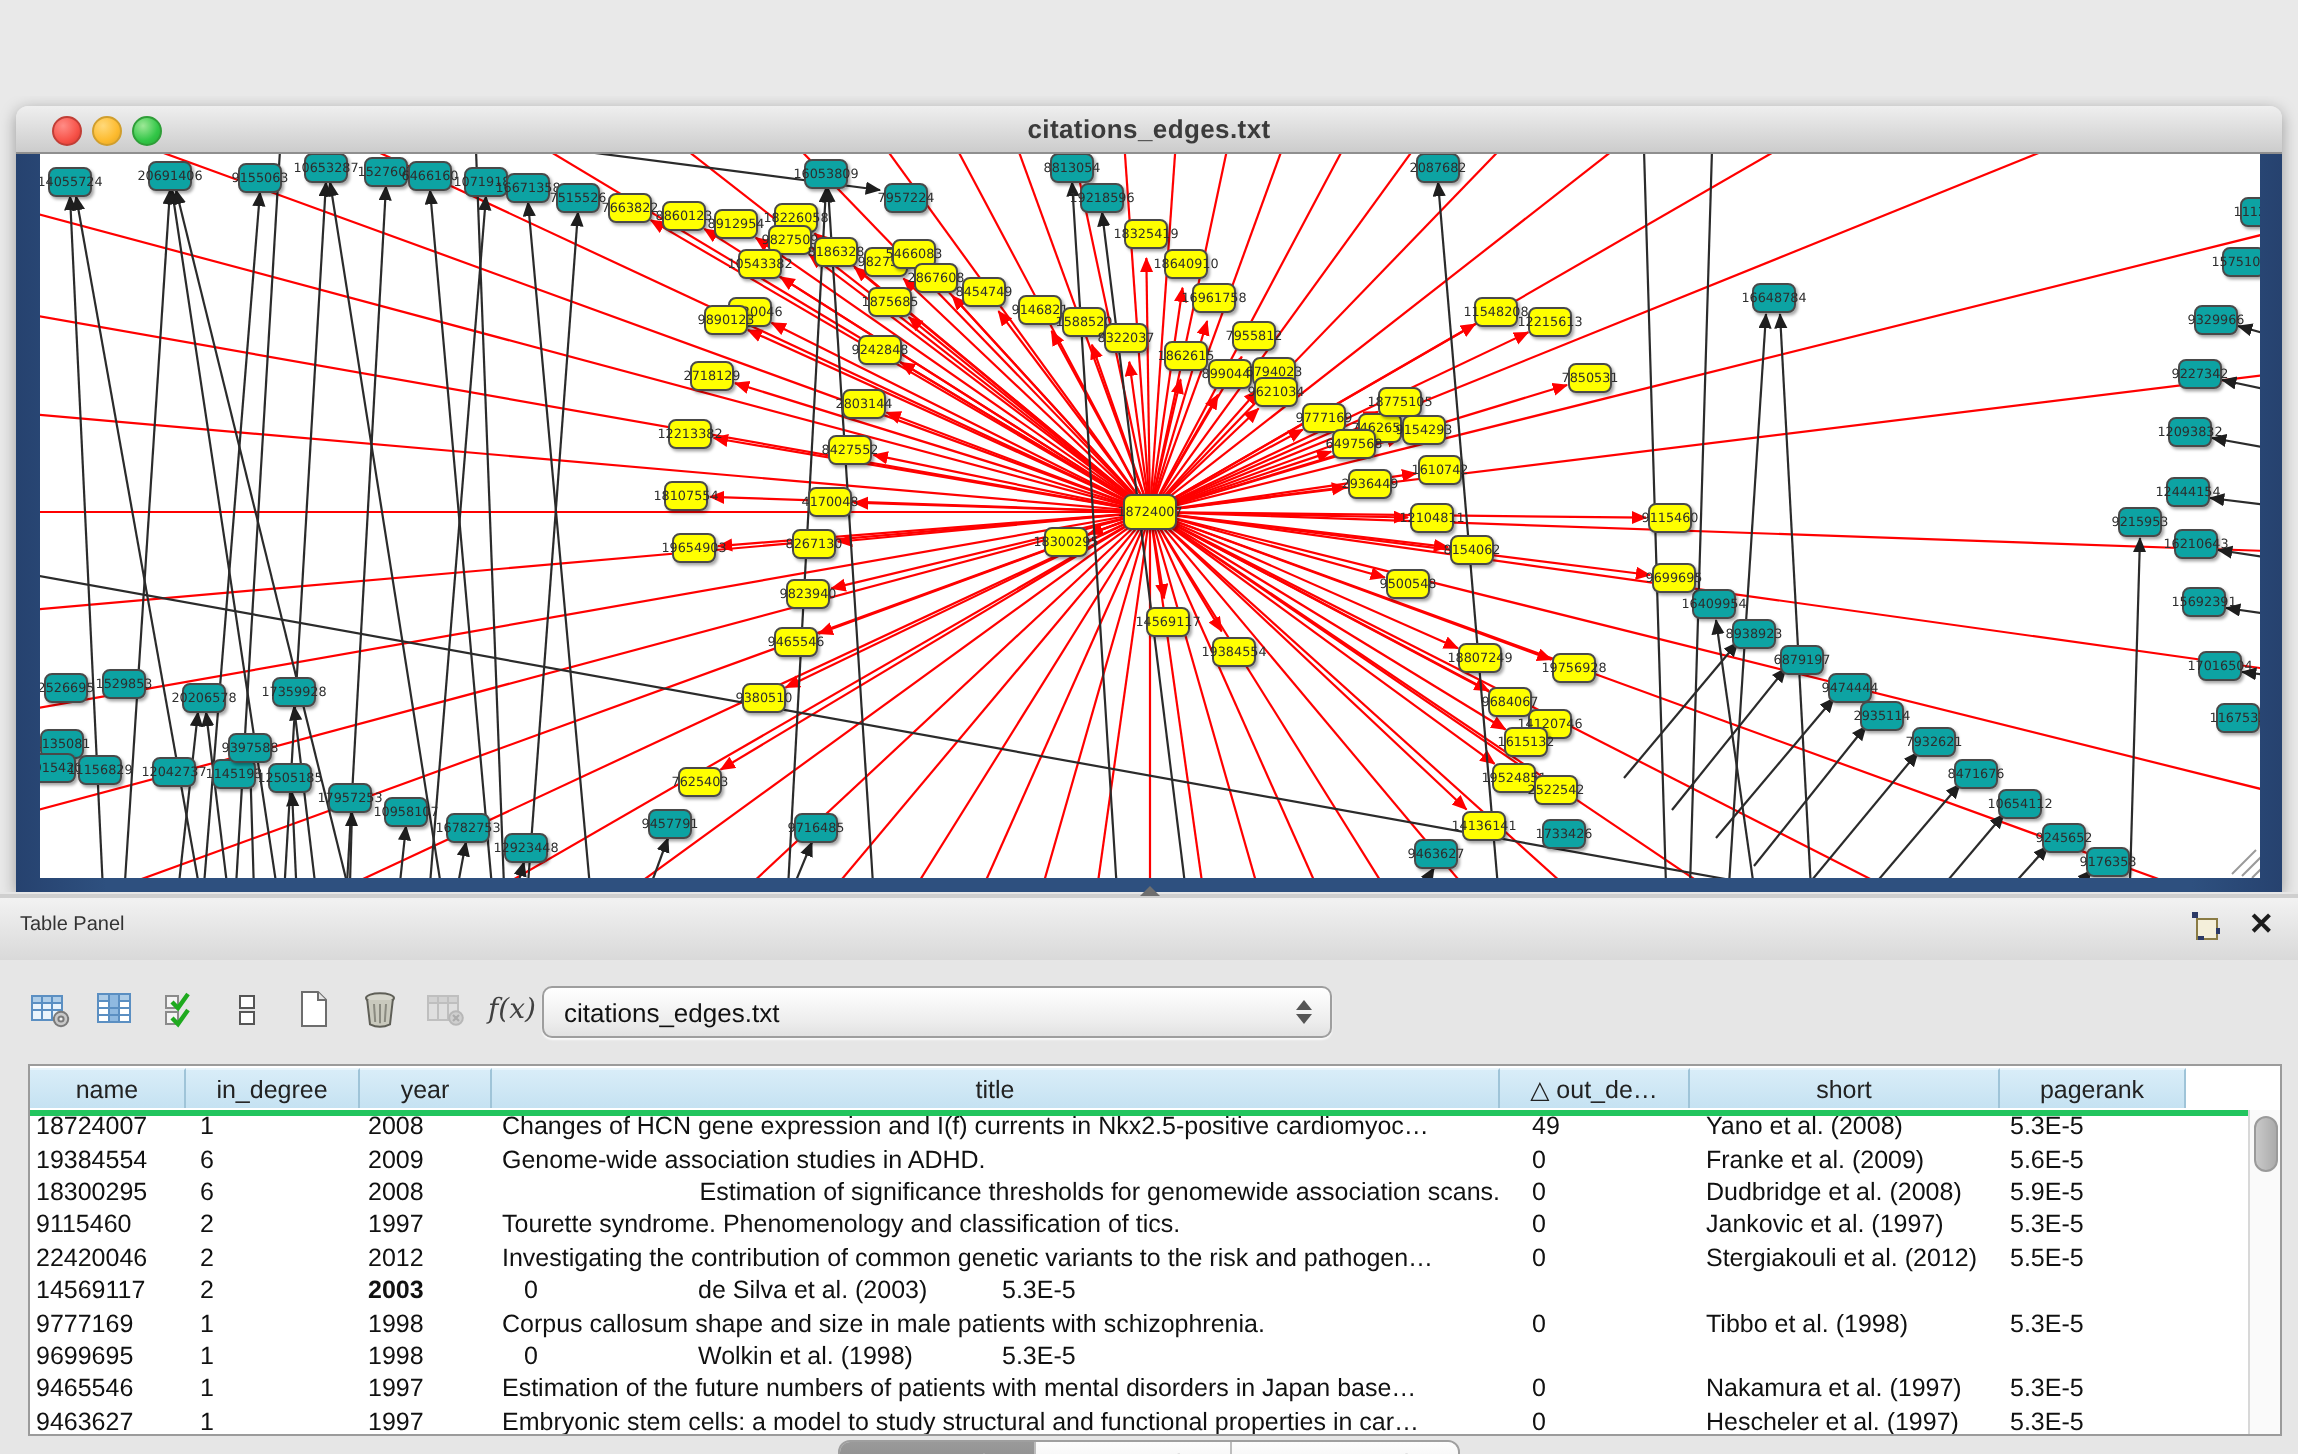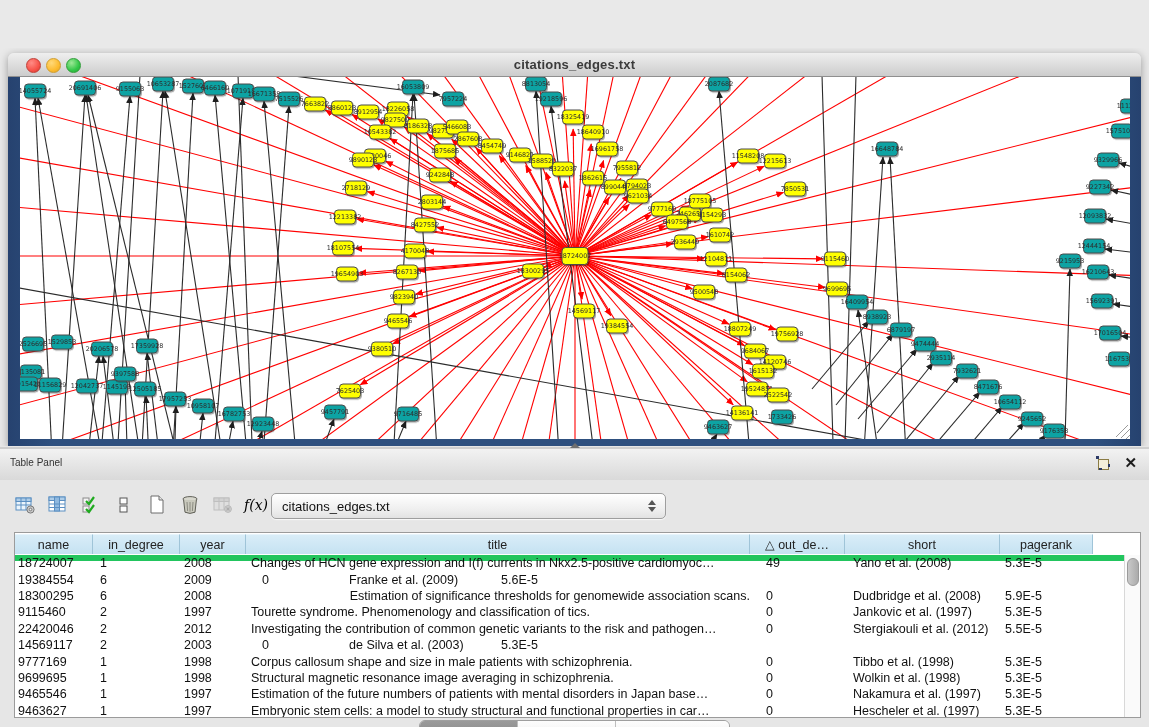--- a/index.html
+++ b/index.html
@@ -32,32 +32,32 @@
   .tp-icons{position:absolute;right:12px;top:7px;display:flex;gap:14px;align-items:center;}
   .tp-float{width:14px;height:14px;position:relative;cursor:pointer;}
   .tp-float .sq{position:absolute;left:2px;top:3px;width:9px;height:9px;border:1.4px solid #8a7b44;background:#f4efda;}
   .tp-float .dt{position:absolute;width:2.5px;height:2.5px;background:#2c3a66;}
   .tp-close{font-size:15px;font-weight:bold;color:#1c1c1c;line-height:14px;cursor:pointer;}
   .tp-body{position:absolute;left:0;top:432px;width:1149px;height:268px;background:#e6e6e6;}
   
   .toolbar{position:absolute;left:14px;top:10px;height:30px;display:flex;align-items:center;gap:11px;}
   .tbtn{width:22px;height:22px;display:flex;align-items:center;justify-content:center;cursor:pointer;}
   .tbtn.disabled{opacity:.45;cursor:default;}
-  .fx{font-family:"DejaVu Serif",serif;font-style:italic;font-size:14px;color:#000000;white-space:nowrap;}
+  .fx{font-family:"DejaVu Serif",serif;font-style:italic;font-size:14px;color:#404040;white-space:nowrap;}
   .combo{position:absolute;left:271px;top:13px;width:393px;height:24px;border:1px solid #9e9e9e;
       border-radius:5px;background:linear-gradient(#ffffff,#ededed 70%,#e2e2e2);
       box-shadow:0 1px 1px rgba(255,255,255,.8);display:flex;align-items:center;cursor:pointer;}
   .combo-text{flex:1;padding-left:10px;font-size:13px;color:#111;}
   .combo-arrows{width:18px;display:flex;flex-direction:column;align-items:center;gap:2px;margin-right:4px;}
   .car-up{width:0;height:0;border-left:4px solid transparent;border-right:4px solid transparent;border-bottom:5px solid #555;}
   .car-dn{width:0;height:0;border-left:4px solid transparent;border-right:4px solid transparent;border-top:5px solid #555;}
   
   .dtable{position:absolute;left:14px;top:52px;width:1127px;height:186px;background:#ffffff;
       border:1px solid #9b9b9b;box-sizing:border-box;overflow:hidden;}
-  .thead{display:flex;height:21px;border-bottom:6px solid #22c55e;margin-top:1px;}
+  .thead{display:flex;height:21px;border-bottom:3px solid #22c55e;margin-top:1px;}
   .th{box-sizing:border-box;height:20px;background:linear-gradient(#d9edf8,#c5e2f2);
       border-right:1px solid #9fc4d8;border-top:1px solid #e8f5fc;
       font-size:12.5px;color:#222;text-align:center;line-height:20px;
       overflow:hidden;white-space:nowrap;cursor:pointer;}
   .th.filler{background:#ffffff;border-right:none;border-top:none;cursor:default;}
   .tbody{position:absolute;left:0;top:22px;right:15px;bottom:0;overflow:hidden;}
   .tr{display:flex;height:16.4px;align-items:center;cursor:default;}
   .td{box-sizing:border-box;font-size:12.5px;color:#111;white-space:nowrap;overflow:hidden;
       padding-left:4px;line-height:16px;}
   .vscroll{position:absolute;right:0;top:22px;bottom:0;width:15px;background:#fafafa;border-left:1px solid #d8d8d8;}
@@ -880,20 +880,21 @@
             <div class="td" style="width: 66px; padding-left: 4px;">2008</div>
             <div class="td" style="width: 504px; padding-left: 5px;">Changes of HCN gene expression and I(f) currents in Nkx2.5-positive cardiomyoc…</div>
             <div class="td" style="width: 95px; padding-left: 16px;">49</div>
             <div class="td" style="width: 155px; padding-left: 8px;">Yano et al. (2008)</div>
             <div class="td" style="width: 93px; padding-left: 5px;">5.3E-5</div>
           </div>
           <div class="tr">
             <div class="td" style="width: 78px; padding-left: 3px;">19384554</div>
             <div class="td" style="width: 87px; padding-left: 7px;">6</div>
             <div class="td" style="width: 66px; padding-left: 4px;">2009</div>
+            <div class="td" style="width: 504px; padding-left: 5px;">Genome-wide association studies in ADHD.</div>
             <div class="td" style="width: 95px; padding-left: 16px;">0</div>
             <div class="td" style="width: 155px; padding-left: 8px;">Franke et al. (2009)</div>
             <div class="td" style="width: 93px; padding-left: 5px;">5.6E-5</div>
           </div>
           <div class="tr">
             <div class="td" style="width: 78px; padding-left: 3px;">18300295</div>
             <div class="td" style="width: 87px; padding-left: 7px;">6</div>
             <div class="td" style="width: 66px; padding-left: 4px;">2008</div>
             <div class="td" style="width: 504px; padding-left: 5px; text-align: right;">Estimation of significance thresholds for genomewide association scans.</div>
             <div class="td" style="width: 95px; padding-left: 16px;">0</div>
@@ -914,39 +915,38 @@
             <div class="td" style="width: 87px; padding-left: 7px;">2</div>
             <div class="td" style="width: 66px; padding-left: 4px;">2012</div>
             <div class="td" style="width: 504px; padding-left: 5px;">Investigating the contribution of common genetic variants to the risk and pathogen…</div>
             <div class="td" style="width: 95px; padding-left: 16px;">0</div>
             <div class="td" style="width: 155px; padding-left: 8px;">Stergiakouli et al. (2012)</div>
             <div class="td" style="width: 93px; padding-left: 5px;">5.5E-5</div>
           </div>
           <div class="tr">
             <div class="td" style="width: 78px; padding-left: 3px;">14569117</div>
             <div class="td" style="width: 87px; padding-left: 7px;">2</div>
-            <div class="td" style="width: 66px; padding-left: 4px;">2003</div>
+            <div class="td" style="width: 66px; padding-left: 4px; font-weight: bold;">2003</div>
             <div class="td" style="width: 95px; padding-left: 16px;">0</div>
             <div class="td" style="width: 155px; padding-left: 8px;">de Silva et al. (2003)</div>
             <div class="td" style="width: 93px; padding-left: 5px;">5.3E-5</div>
           </div>
           <div class="tr">
             <div class="td" style="width: 78px; padding-left: 3px;">9777169</div>
             <div class="td" style="width: 87px; padding-left: 7px;">1</div>
             <div class="td" style="width: 66px; padding-left: 4px;">1998</div>
             <div class="td" style="width: 504px; padding-left: 5px;">Corpus callosum shape and size in male patients with schizophrenia.</div>
             <div class="td" style="width: 95px; padding-left: 16px;">0</div>
             <div class="td" style="width: 155px; padding-left: 8px;">Tibbo et al. (1998)</div>
             <div class="td" style="width: 93px; padding-left: 5px;">5.3E-5</div>
           </div>
           <div class="tr">
             <div class="td" style="width: 78px; padding-left: 3px;">9699695</div>
             <div class="td" style="width: 87px; padding-left: 7px;">1</div>
             <div class="td" style="width: 66px; padding-left: 4px;">1998</div>
-            <div class="td" style="width: 504px; padding-left: 5px;">Structural magnetic resonance image averaging in schizophrenia.</div>
             <div class="td" style="width: 95px; padding-left: 16px;">0</div>
             <div class="td" style="width: 155px; padding-left: 8px;">Wolkin et al. (1998)</div>
             <div class="td" style="width: 93px; padding-left: 5px;">5.3E-5</div>
           </div>
           <div class="tr">
             <div class="td" style="width: 78px; padding-left: 3px;">9465546</div>
             <div class="td" style="width: 87px; padding-left: 7px;">1</div>
             <div class="td" style="width: 66px; padding-left: 4px;">1997</div>
             <div class="td" style="width: 504px; padding-left: 5px;">Estimation of the future numbers of patients with mental disorders in Japan base…</div>
             <div class="td" style="width: 95px; padding-left: 16px;">0</div>

